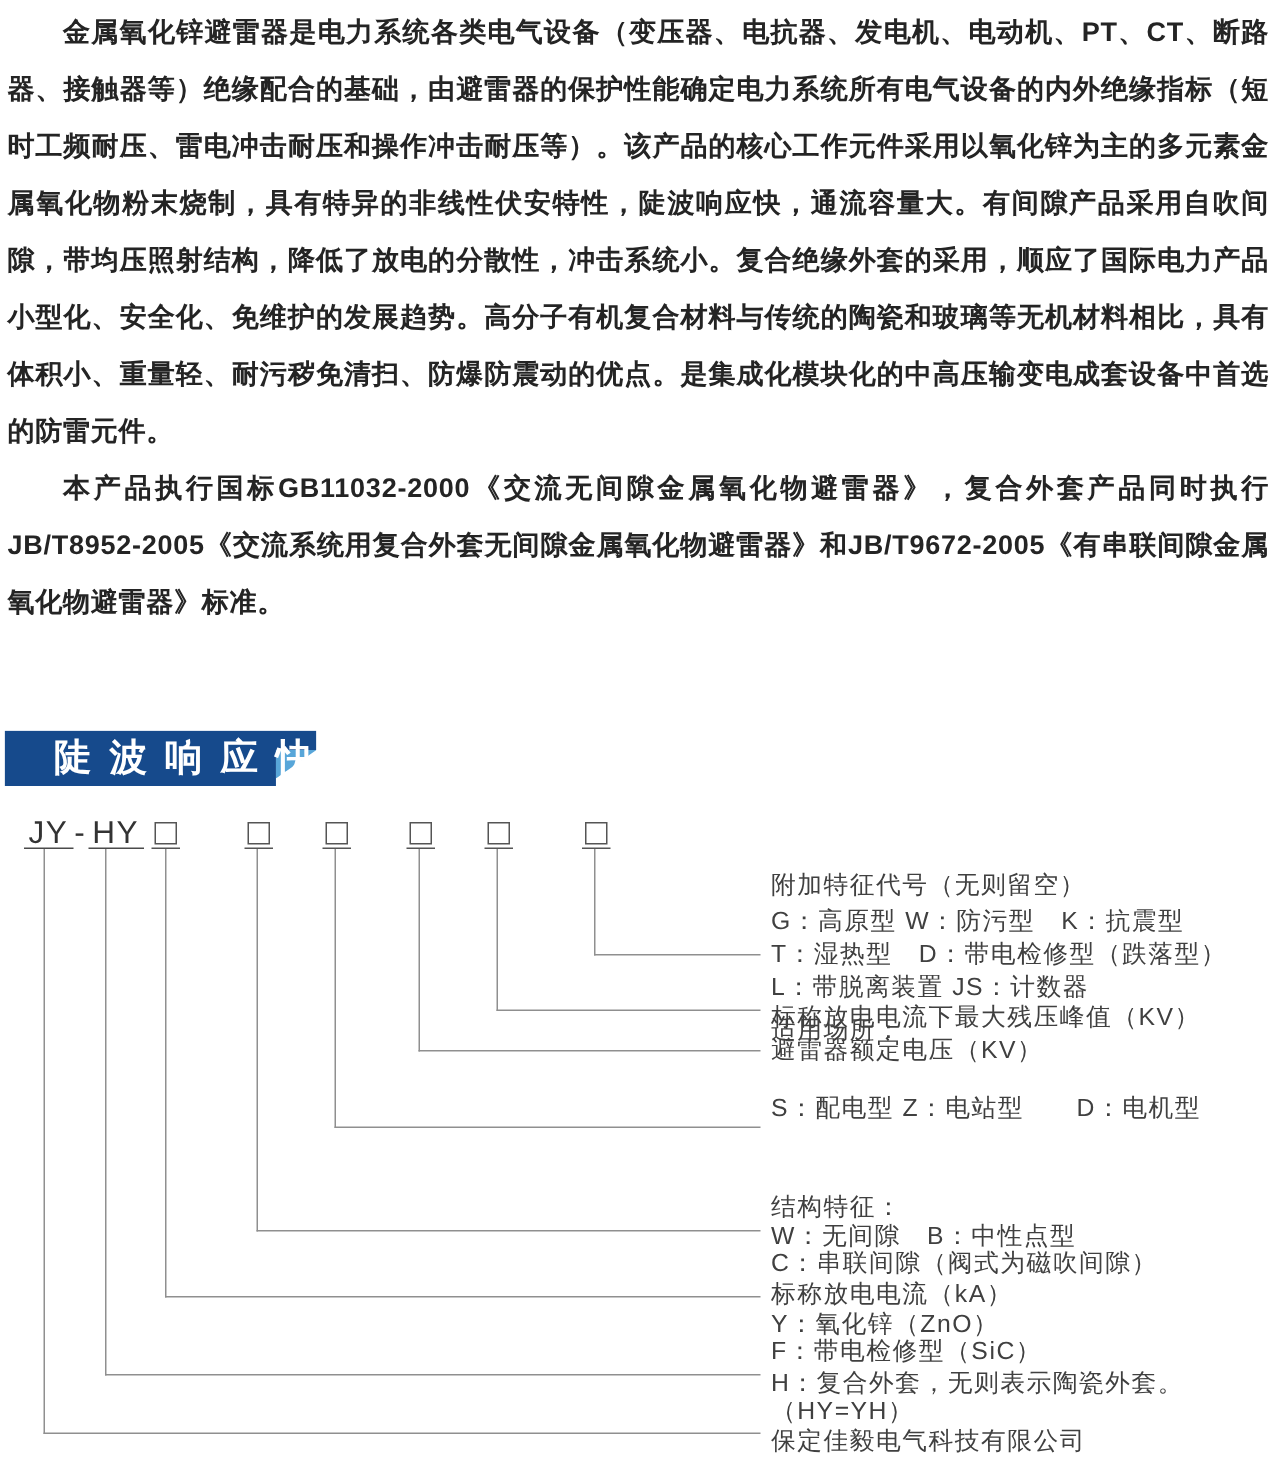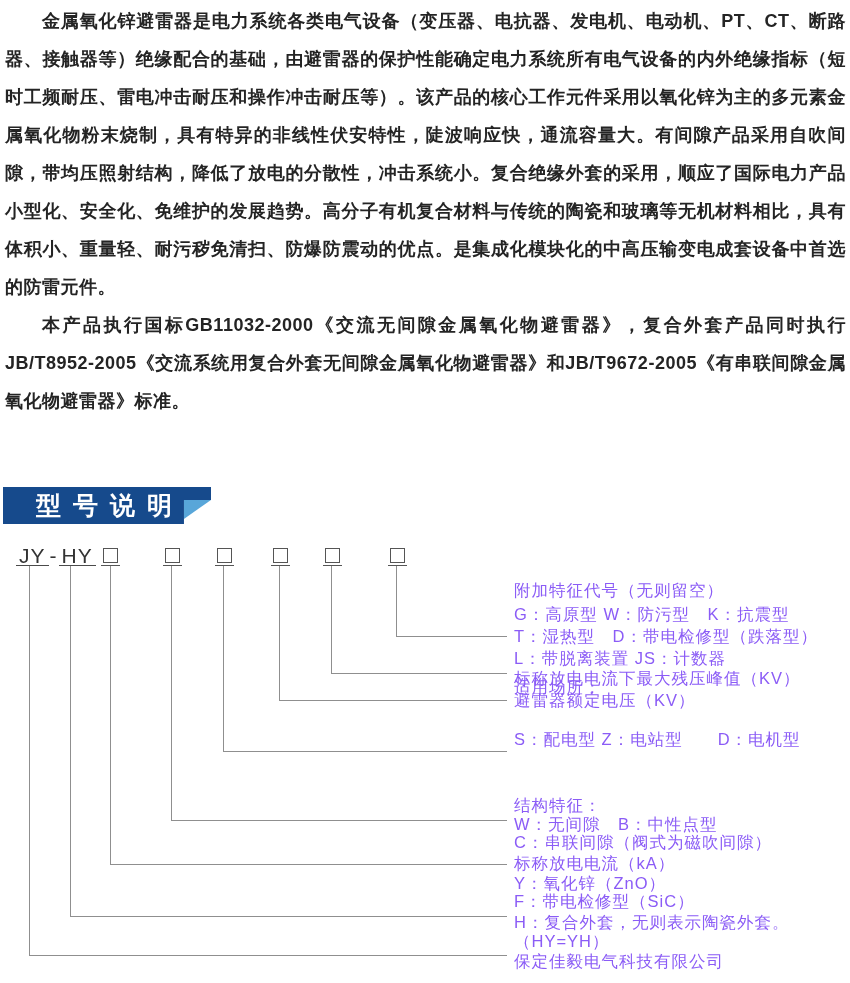--- a/index.html
+++ b/index.html
@@ -59,38 +59,38 @@
   }
 
   .connector{
     position:absolute;
     border-left:1px solid #8f8f8f;
     border-bottom:1px solid #8f8f8f;
   }
 
   .dlabel{
     position:absolute;left:514px;
-    font-size:16.5px;line-height:19px;color:#8b5cf6;
+    font-size:16.5px;line-height:19px;color:#404040;
     white-space:pre;letter-spacing:1px;
   }
 </style>
 </head>
 <body>
 
 <div class="page">
 
   <div class="intro">
     <p>金属氧化锌避雷器是电力系统各类电气设备（变压器、电抗器、发电机、电动机、PT、CT、断路器、接触器等）绝缘配合的基础，由避雷器的保护性能确定电力系统所有电气设备的内外绝缘指标（短时工频耐压、雷电冲击耐压和操作冲击耐压等）。该产品的核心工作元件采用以氧化锌为主的多元素金属氧化物粉末烧制，具有特异的非线性伏安特性，陡波响应快，通流容量大。有间隙产品采用自吹间隙，带均压照射结构，降低了放电的分散性，冲击系统小。复合绝缘外套的采用，顺应了国际电力产品小型化、安全化、免维护的发展趋势。高分子有机复合材料与传统的陶瓷和玻璃等无机材料相比，具有体积小、重量轻、耐污秽免清扫、防爆防震动的优点。是集成化模块化的中高压输变电成套设备中首选的防雷元件。</p>
     <p>本产品执行国标GB11032-2000《交流无间隙金属氧化物避雷器》，复合外套产品同时执行JB/T8952-2005《交流系统用复合外套无间隙金属氧化物避雷器》和JB/T9672-2005《有串联间隙金属氧化物避雷器》标准。</p>
   </div>
 
   <div class="banner">
     <div class="banner-main"></div>
     <div class="banner-fold"></div>
-    <div class="banner-title">型号说明</div>
+    <div class="banner-title">陡波响应快</div>
   </div>
 
   <div class="diagram">
 
     <div class="model-code">
       <span class="code-part">JY</span><span class="code-sep">-</span><span class="code-part">HY</span>
     </div>
 
     <div class="code-box" style="left:103px"></div>
     <div class="code-box" style="left:165px"></div>

